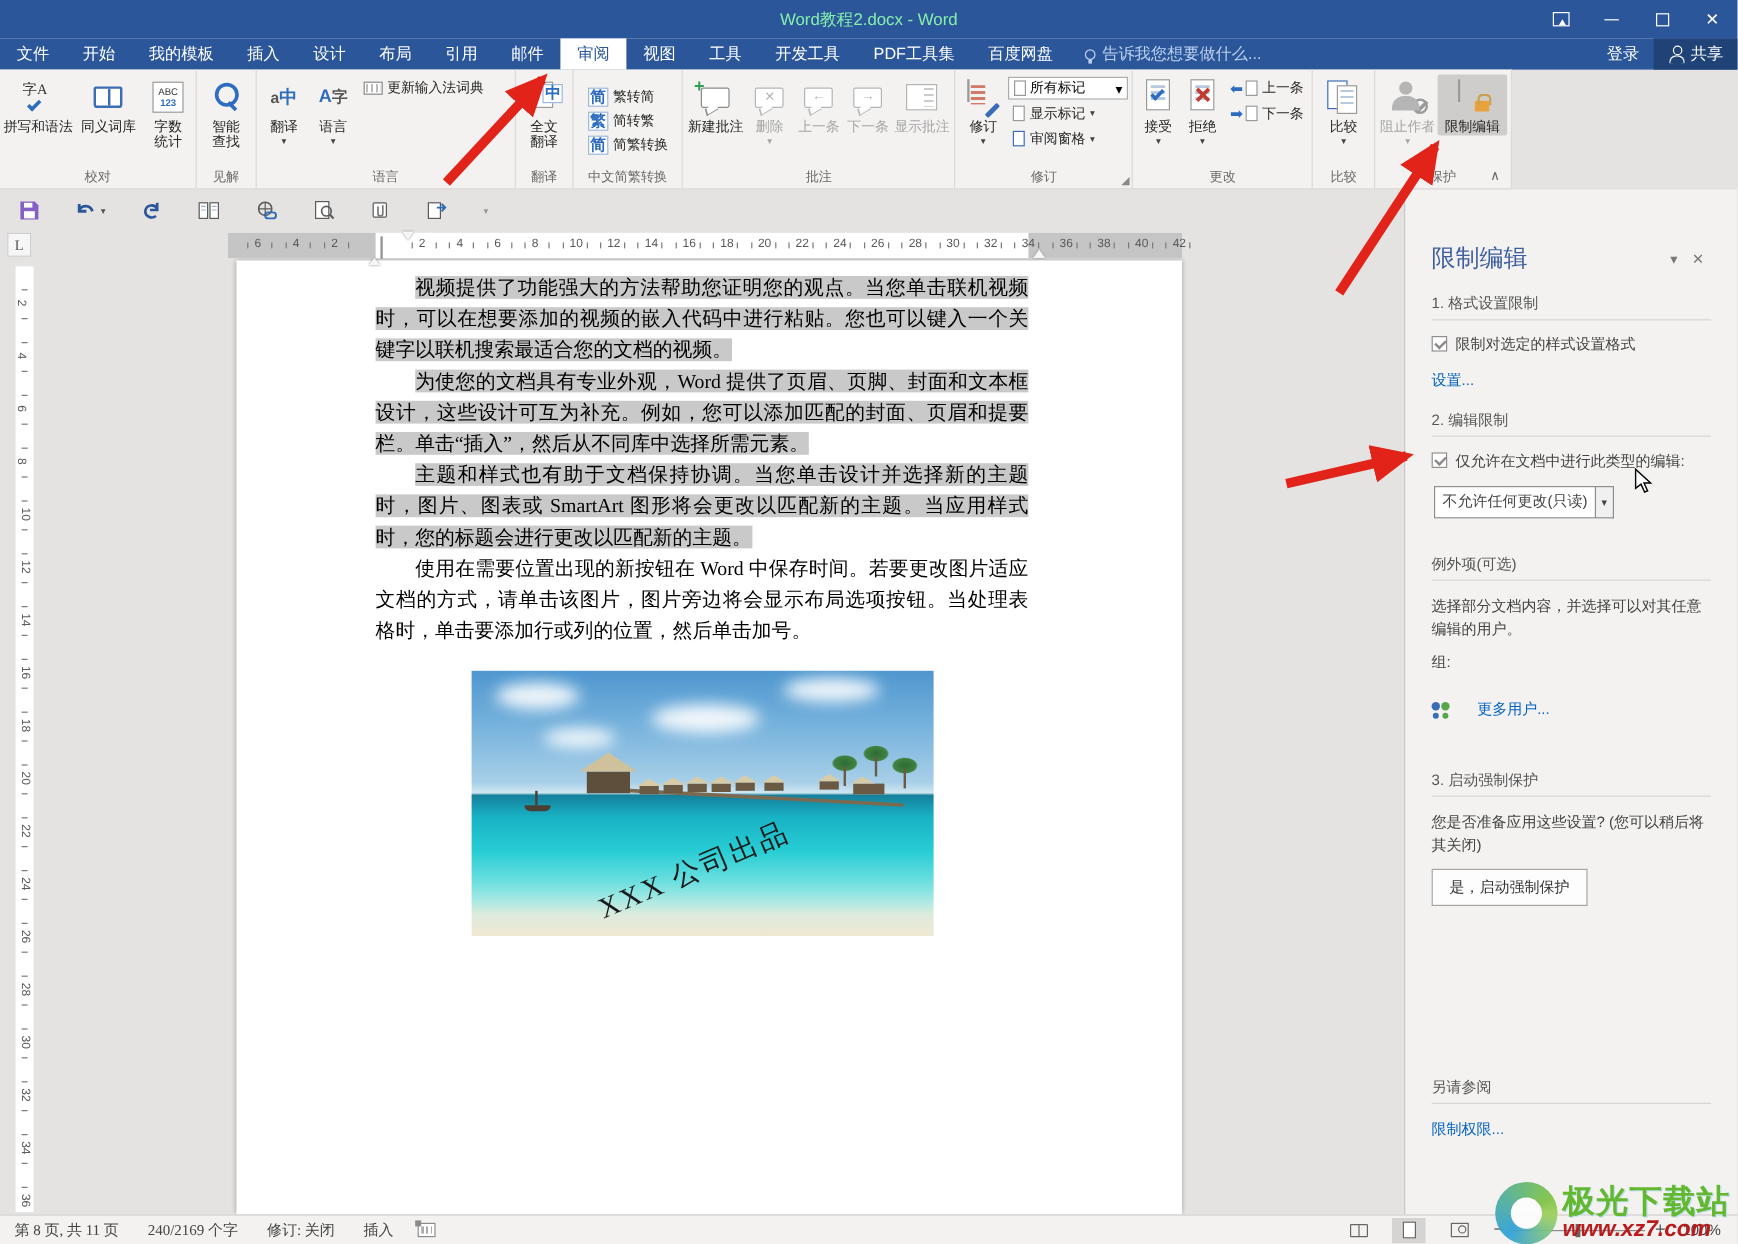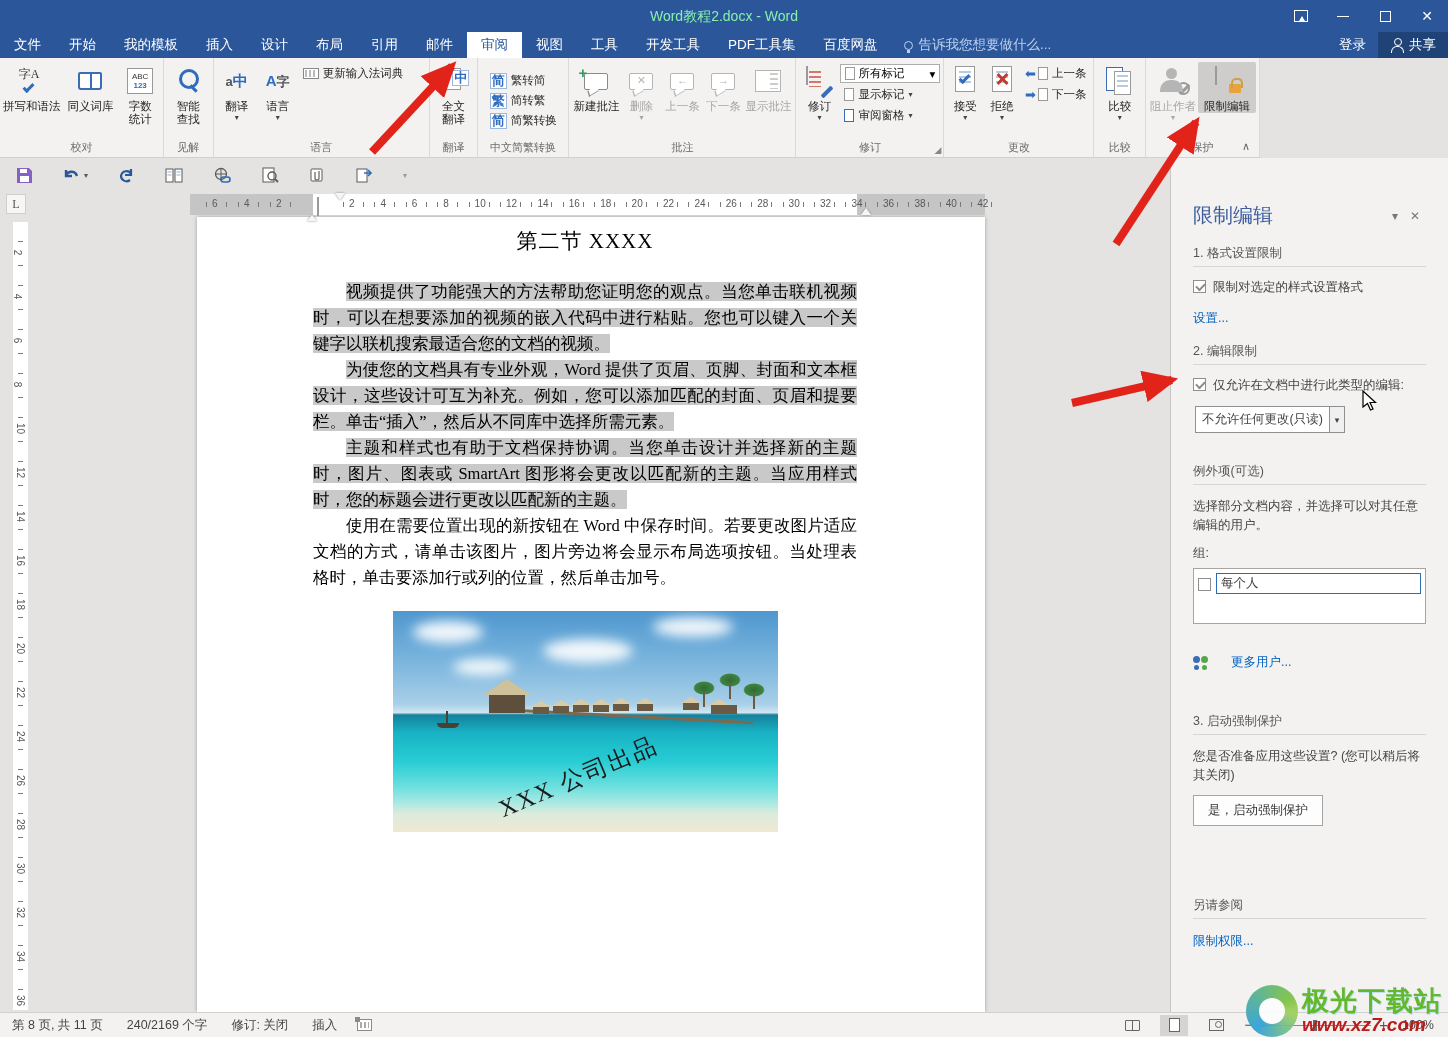--- a/index.html
+++ b/index.html
@@ -162,21 +162,21 @@
   .focusbox { flex:1; border:1px solid #2b6cb5; font-size:12.5px; padding:1px 4px; }
   .moreusers { display:flex; align-items:center; gap:6px; margin-bottom:26px; cursor:pointer; }
   .two-person { position:relative; width:16px; height:13px; flex:none; }
   .two-person::before { content:""; position:absolute; left:0; top:0; width:7px; height:7px; background:#3a6db5; border-radius:50%; box-shadow:0 8px 0 -1px #3a6db5; }
   .two-person::after { content:""; position:absolute; left:8px; top:0; width:7px; height:7px; background:#57a64a; border-radius:50%; box-shadow:0 8px 0 -1px #57a64a; }
   .enforce-btn { background:#fdfdfd; border:1px solid #a5a5a5; font-size:12.5px; color:#333; padding:6px 14px; cursor:pointer; }
   .pane-bottom { position:absolute; left:22px; right:22px; bottom:46px; }
 
   
   .statusbar { position:absolute; left:0; top:1012px; width:1448px; height:25px; background:#f3f2f1; border-top:1px solid #d2d0ce; display:flex; align-items:center; font-size:12.5px; color:#444; }
-  .sb-item { padding:0 12px; cursor:pointer; white-space:nowrap; }
+  .sb-item { padding:0 12px; cursor:pointer; white-space:nowrap;font-family:Liberation Serif, serif; }
   .sb-kbd { width:15px; height:12px; border:1px solid #8a8a8a; background:#fff; position:relative; margin-left:8px; }
   .sb-kbd::before { content:""; position:absolute; left:-3px; top:-3px; width:5px; height:5px; background:#8a8a8a; }
   .sb-kbd::after { content:""; position:absolute; inset:2px; background:repeating-linear-gradient(90deg,#aaa 0 2px,transparent 2px 4px); }
   .sb-right { margin-left:auto; display:flex; align-items:center; gap:14px; padding-right:14px; }
   .viewbtn { width:28px; height:21px; display:flex; align-items:center; justify-content:center; cursor:pointer; }
   .viewbtn.active { background:#d6d4d2; }
   .v-read { width:15px; height:11px; border:1px solid #666; border-radius:1px; position:relative; }
   .v-read::after { content:""; position:absolute; left:6px; top:0; width:1px; height:100%; background:#666; }
   .v-print { width:11px; height:14px; border:1px solid #666; background:#fff; }
   .v-web { width:15px; height:12px; border:1px solid #666; position:relative; }
@@ -525,21 +525,20 @@
           <rect x="2" y="2" width="10" height="13" fill="#fff" stroke="#5a5a5a"></rect>
           <path d="M9 6h7M13 3l3 3-3 3" stroke="#2b6cb5" stroke-width="1.6" fill="none"></path>
         </svg>
     </div>
     <div class="qbtn">
         <span class="qdd" style="color:#999">▾</span>
       </div>
   </div>
 
   <div class="page">
-    <h1>第二节  XXXX</h1>
     <p><span class="hl">视频提供了功能强大的方法帮助您证明您的观点。当您单击联机视频时，可以在想要添加的视频的嵌入代码中进行粘贴。您也可以键入一个关键字以联机搜索最适合您的文档的视频。</span></p>
     <p><span class="hl">为使您的文档具有专业外观，Word 提供了页眉、页脚、封面和文本框设计，这些设计可互为补充。例如，您可以添加匹配的封面、页眉和提要栏。单击“插入”，然后从不同库中选择所需元素。</span></p>
     <p><span class="hl">主题和样式也有助于文档保持协调。当您单击设计并选择新的主题时，图片、图表或 SmartArt 图形将会更改以匹配新的主题。当应用样式时，您的标题会进行更改以匹配新的主题。</span></p>
     <p><span>使用在需要位置出现的新按钮在 Word 中保存时间。若要更改图片适应文档的方式，请单击该图片，图片旁边将会显示布局选项按钮。当处理表格时，单击要添加行或列的位置，然后单击加号。</span></p>
     <div class="doc-image">
       <span class="cloud" style="left:20px;top:10px;width:70px;height:22px"></span>
       <span class="cloud" style="left:150px;top:28px;width:90px;height:24px"></span>
       <span class="cloud" style="left:260px;top:6px;width:80px;height:20px"></span>
       <span class="cloud" style="left:60px;top:48px;width:60px;height:16px"></span>
       <span class="pier"></span>
@@ -715,26 +714,20 @@
     <span class="chk checked"></span>
     <span>仅允许在文档中进行此类型的编辑:</span>
   </div>
   <div class="dropdown">
     <span class="val">不允许任何更改(只读)</span>
     <span class="btn">▾</span>
   </div>
   <div class="sect">例外项(可选)</div>
   <div class="pane-desc">选择部分文档内容，并选择可以对其任意编辑的用户。</div>
   <div class="grp-label">组:</div>
-  <div class="listbox">
-    <div class="row">
-      <span class="chk"></span>
-      <span class="focusbox">每个人</span>
-    </div>
-  </div>
   <div class="moreusers">
     <span class="two-person"></span>
     <span class="linkish" style="margin:16px">更多用户...</span>
   </div>
   <div class="sect">3. 启动强制保护</div>
   <div class="pane-desc">您是否准备应用这些设置? (您可以稍后将其关闭)</div>
   <button class="enforce-btn">是，启动强制保护</button>
   <div class="pane-bottom">
     <div class="sect">另请参阅</div>
     <span class="linkish">限制权限...</span>

